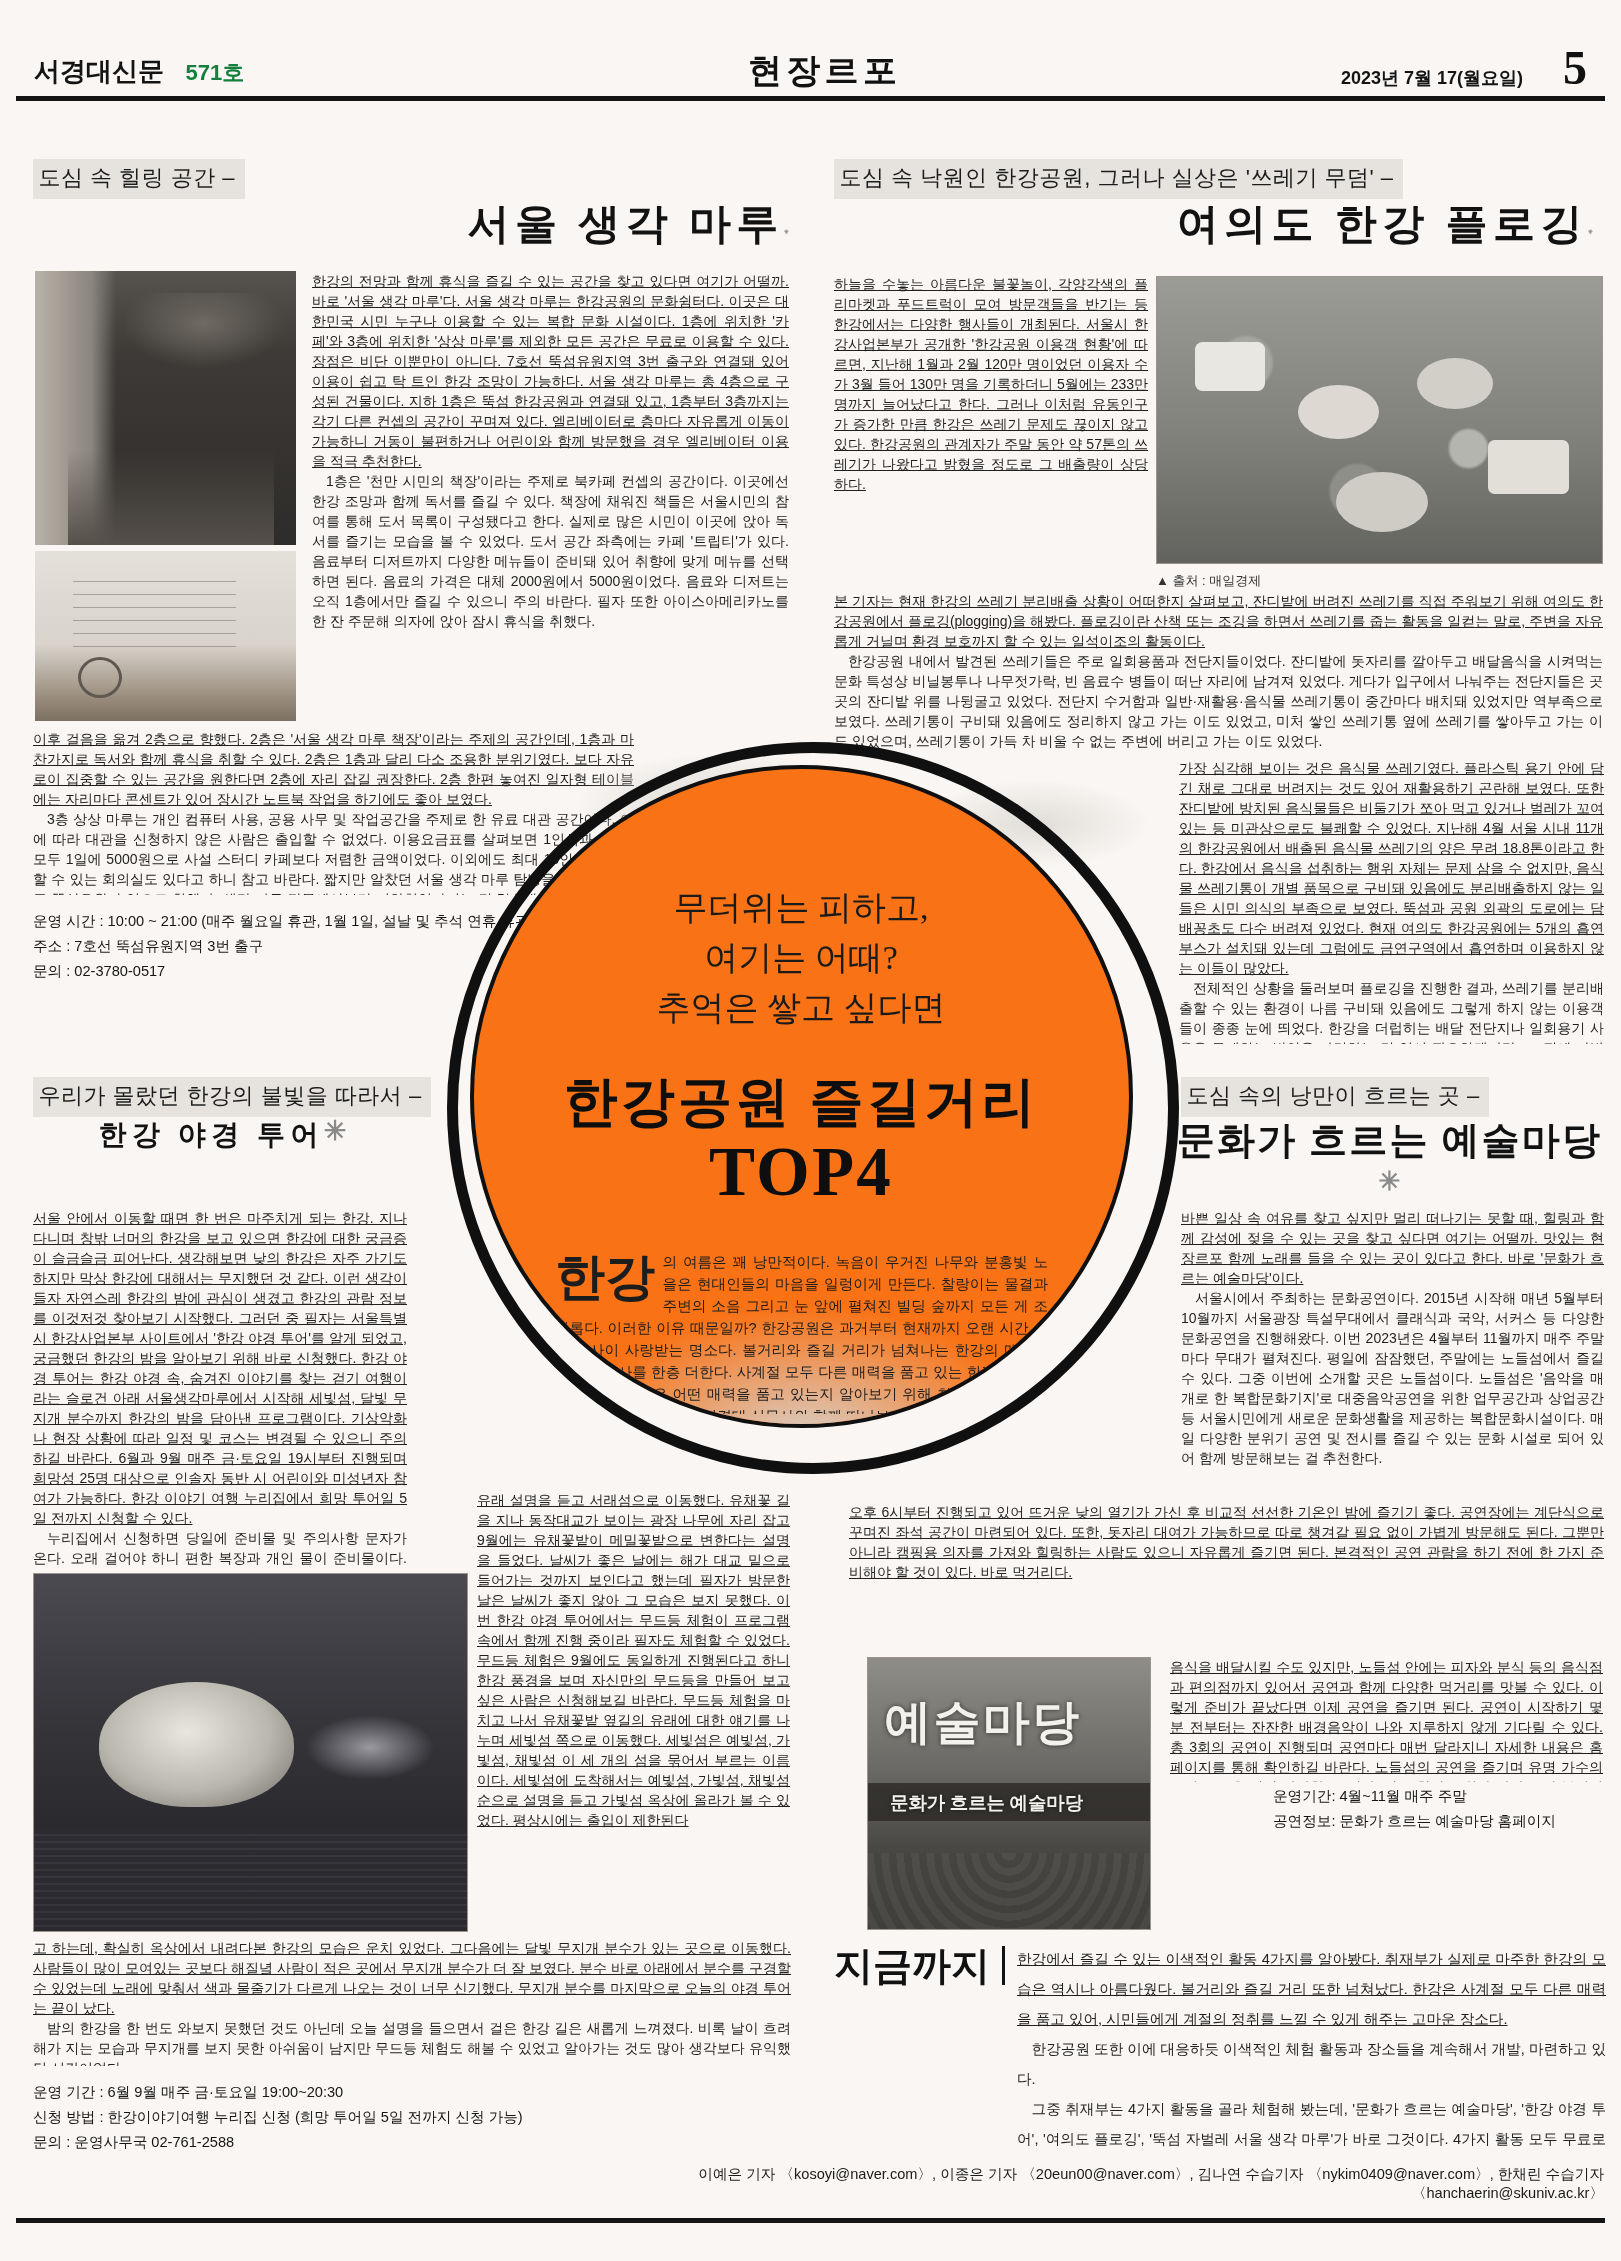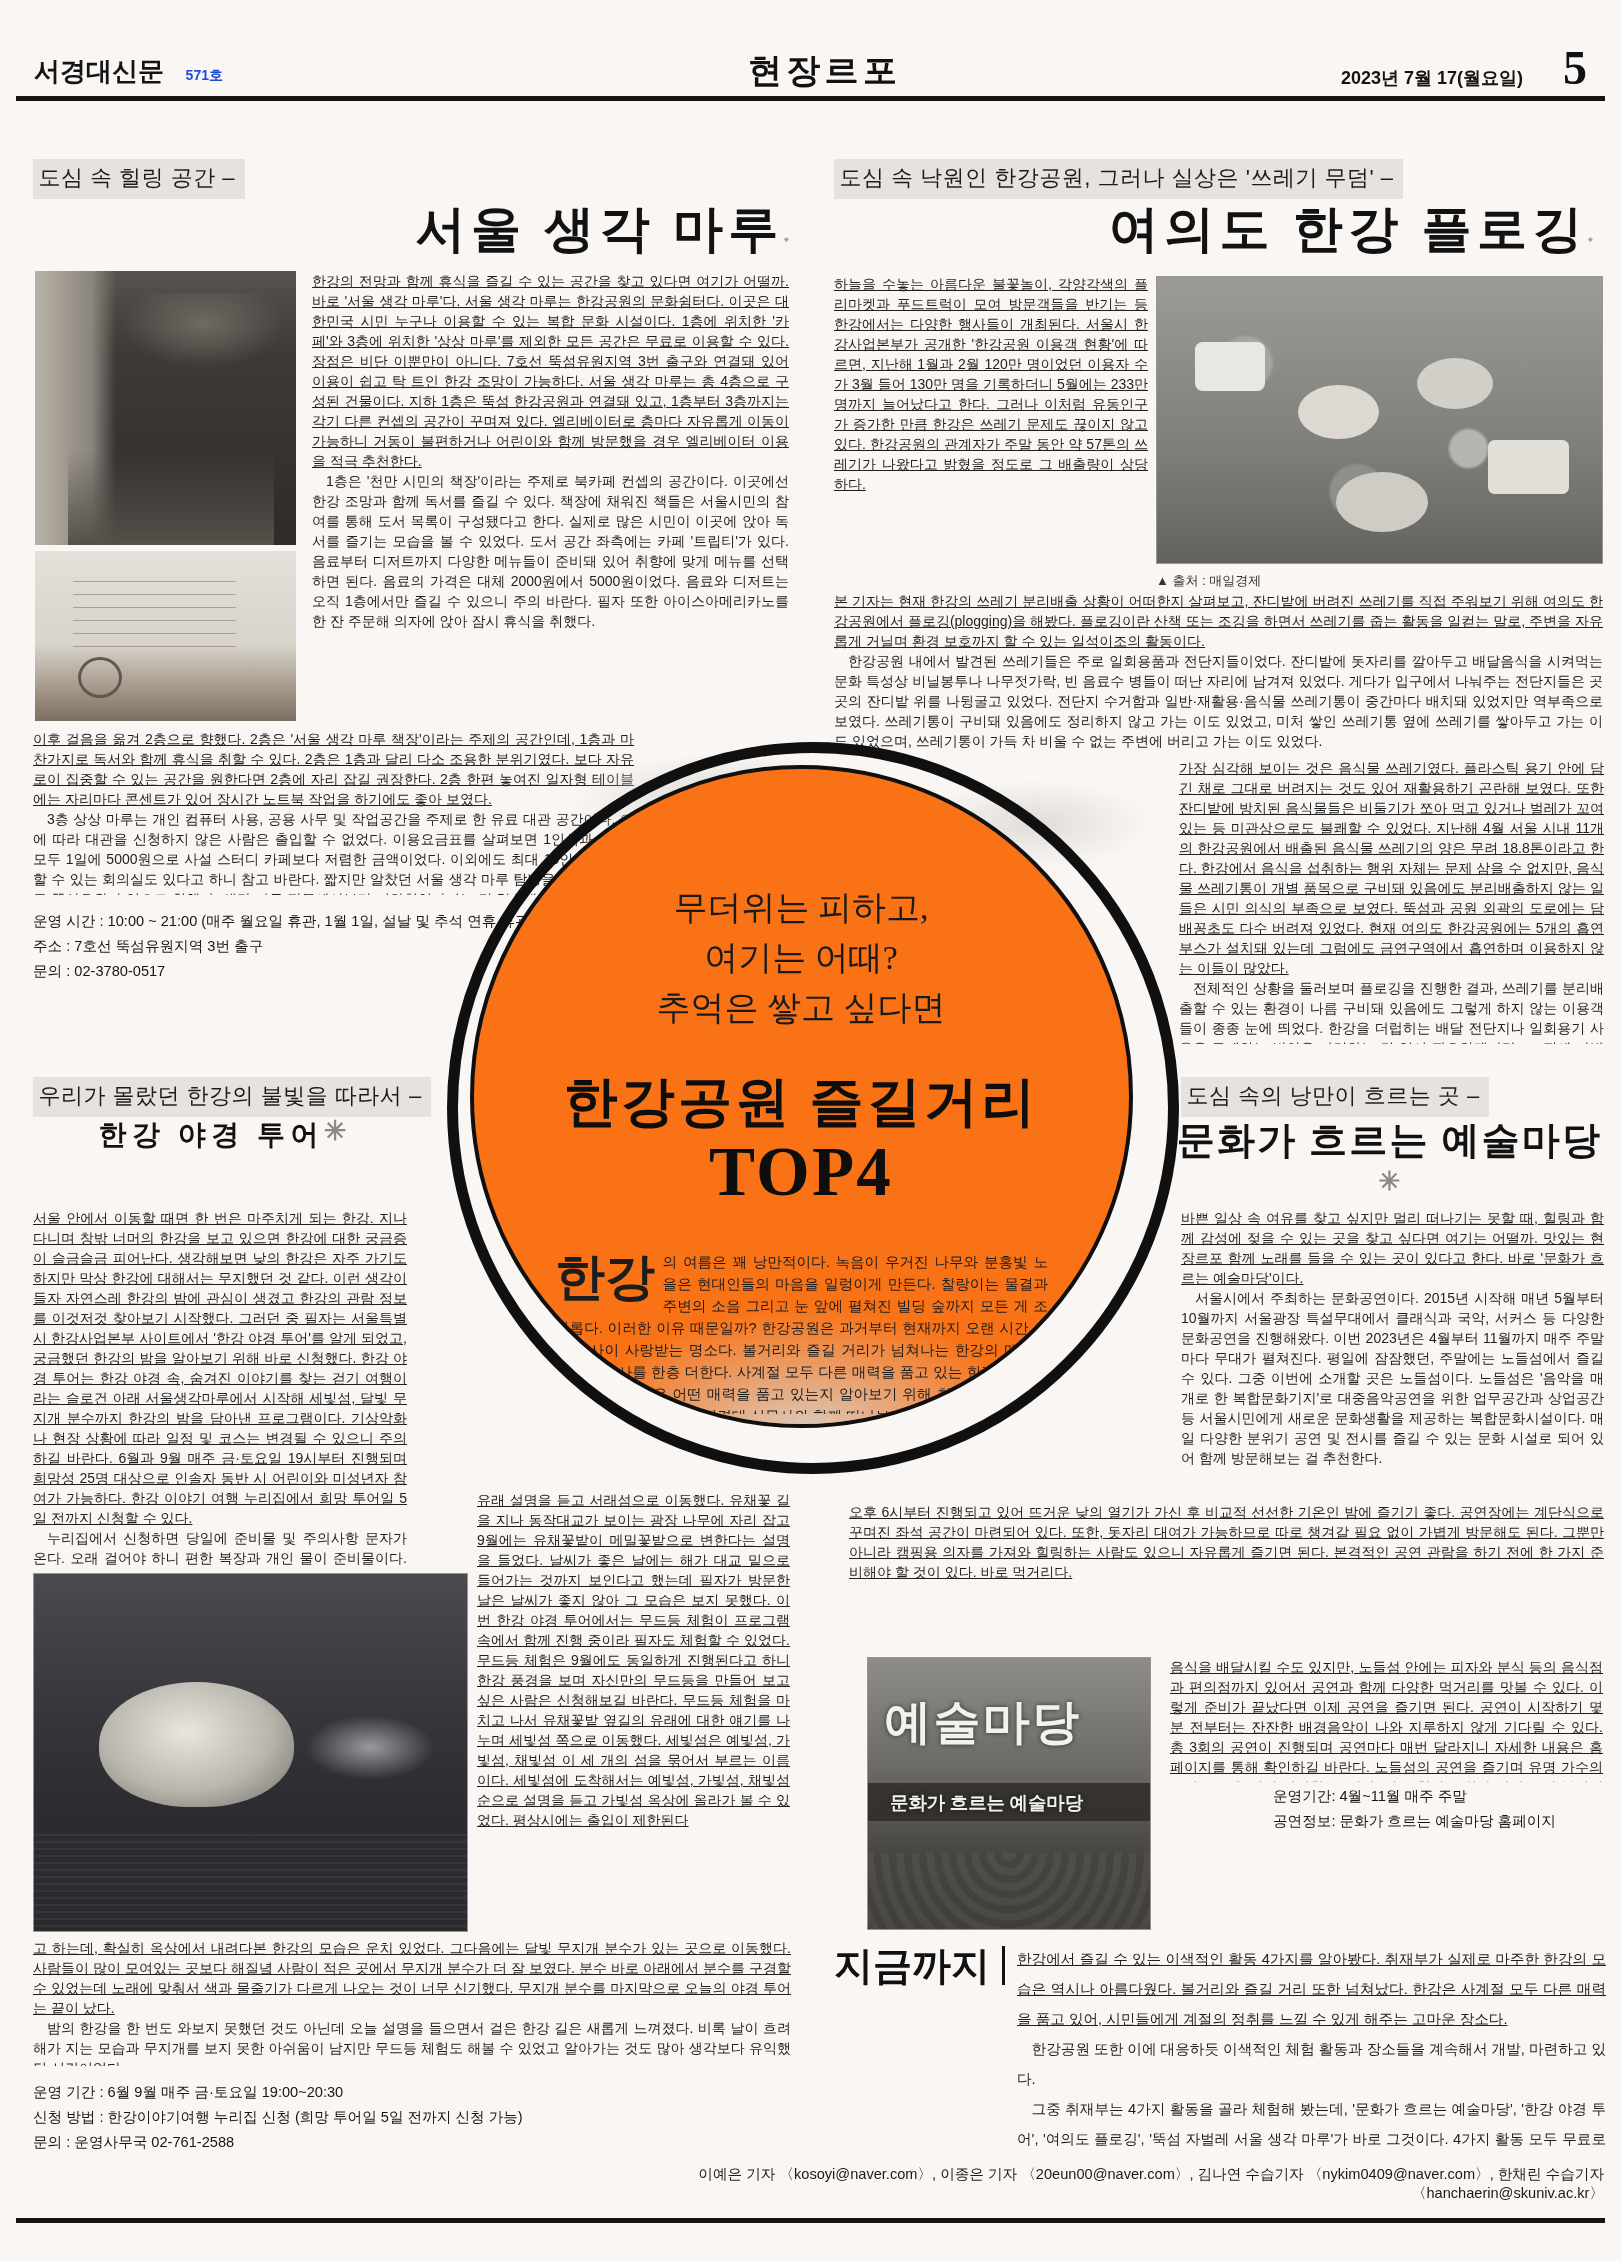--- a/index.html
+++ b/index.html
@@ -2,29 +2,29 @@
 <html style="font-size:8.7px"><head>
 <meta charset="utf-8">
 <style>
   html,body{margin:0;padding:0;}
   body{background:#e8e4e1;font-family:"Liberation Sans", sans-serif;}
   .page{position:relative;width:1621px;height:2261px;background:#f9f6f3;overflow:hidden;
         border-right:2.2px solid #cfc9c4;}
   .abs{position:absolute;}
   
   .paper-name{font-family:"Liberation Serif", serif;font-weight:bold;font-size:26px;color:#141414;}
-  .issue-no{font-size:14px;font-weight:bold;color:#1d4ed8;margin-left:7.6px;padding-left:14px;}
+  .issue-no{font-size:22px;font-weight:bold;color:#15803d;margin-left:7.6px;padding-left:14px;}
   .section-title{font-family:"Liberation Serif", serif;font-weight:bold;font-size:34px;color:#111;letter-spacing:4.3px;}
   .pub-date{font-size:18px;font-weight:bold;color:#141414;}
   .page-num{font-family:"Liberation Serif", serif;font-size:48px;font-weight:bold;color:#111;line-height:1;}
   .rule{background:#141414;}
   
   .kicker{display:inline-block;background:#e6e3df;color:#1c1c1c;font-size:22px;padding:4.3px 9.8px 5.4px 5.4px;letter-spacing:0.5px;}
   .headline{font-family:"Liberation Serif", serif;font-weight:bold;color:#121212;letter-spacing:5.4px;white-space:nowrap;}
-  .h-big{font-size:50px;}
+  .h-big{font-size:42px;}
   .asterisk{color:#8a8a8a;font-size:0.72em;vertical-align:super;letter-spacing:0;}
   
   .bodytext{font-size:14px;line-height:20px;color:#1f1f1f;text-align:justify;overflow:hidden;}
   .bodytext p{margin:0;text-indent:1em;}
   .bodytext p:first-child{text-indent:0;text-decoration:underline;}
   .infobox{font-size:14.6px;line-height:25px;color:#161616;overflow:hidden;}
   .infobox p{margin:0;}
   .caption{font-size:13px;color:#333;}
   
   .photo{overflow:hidden;}

